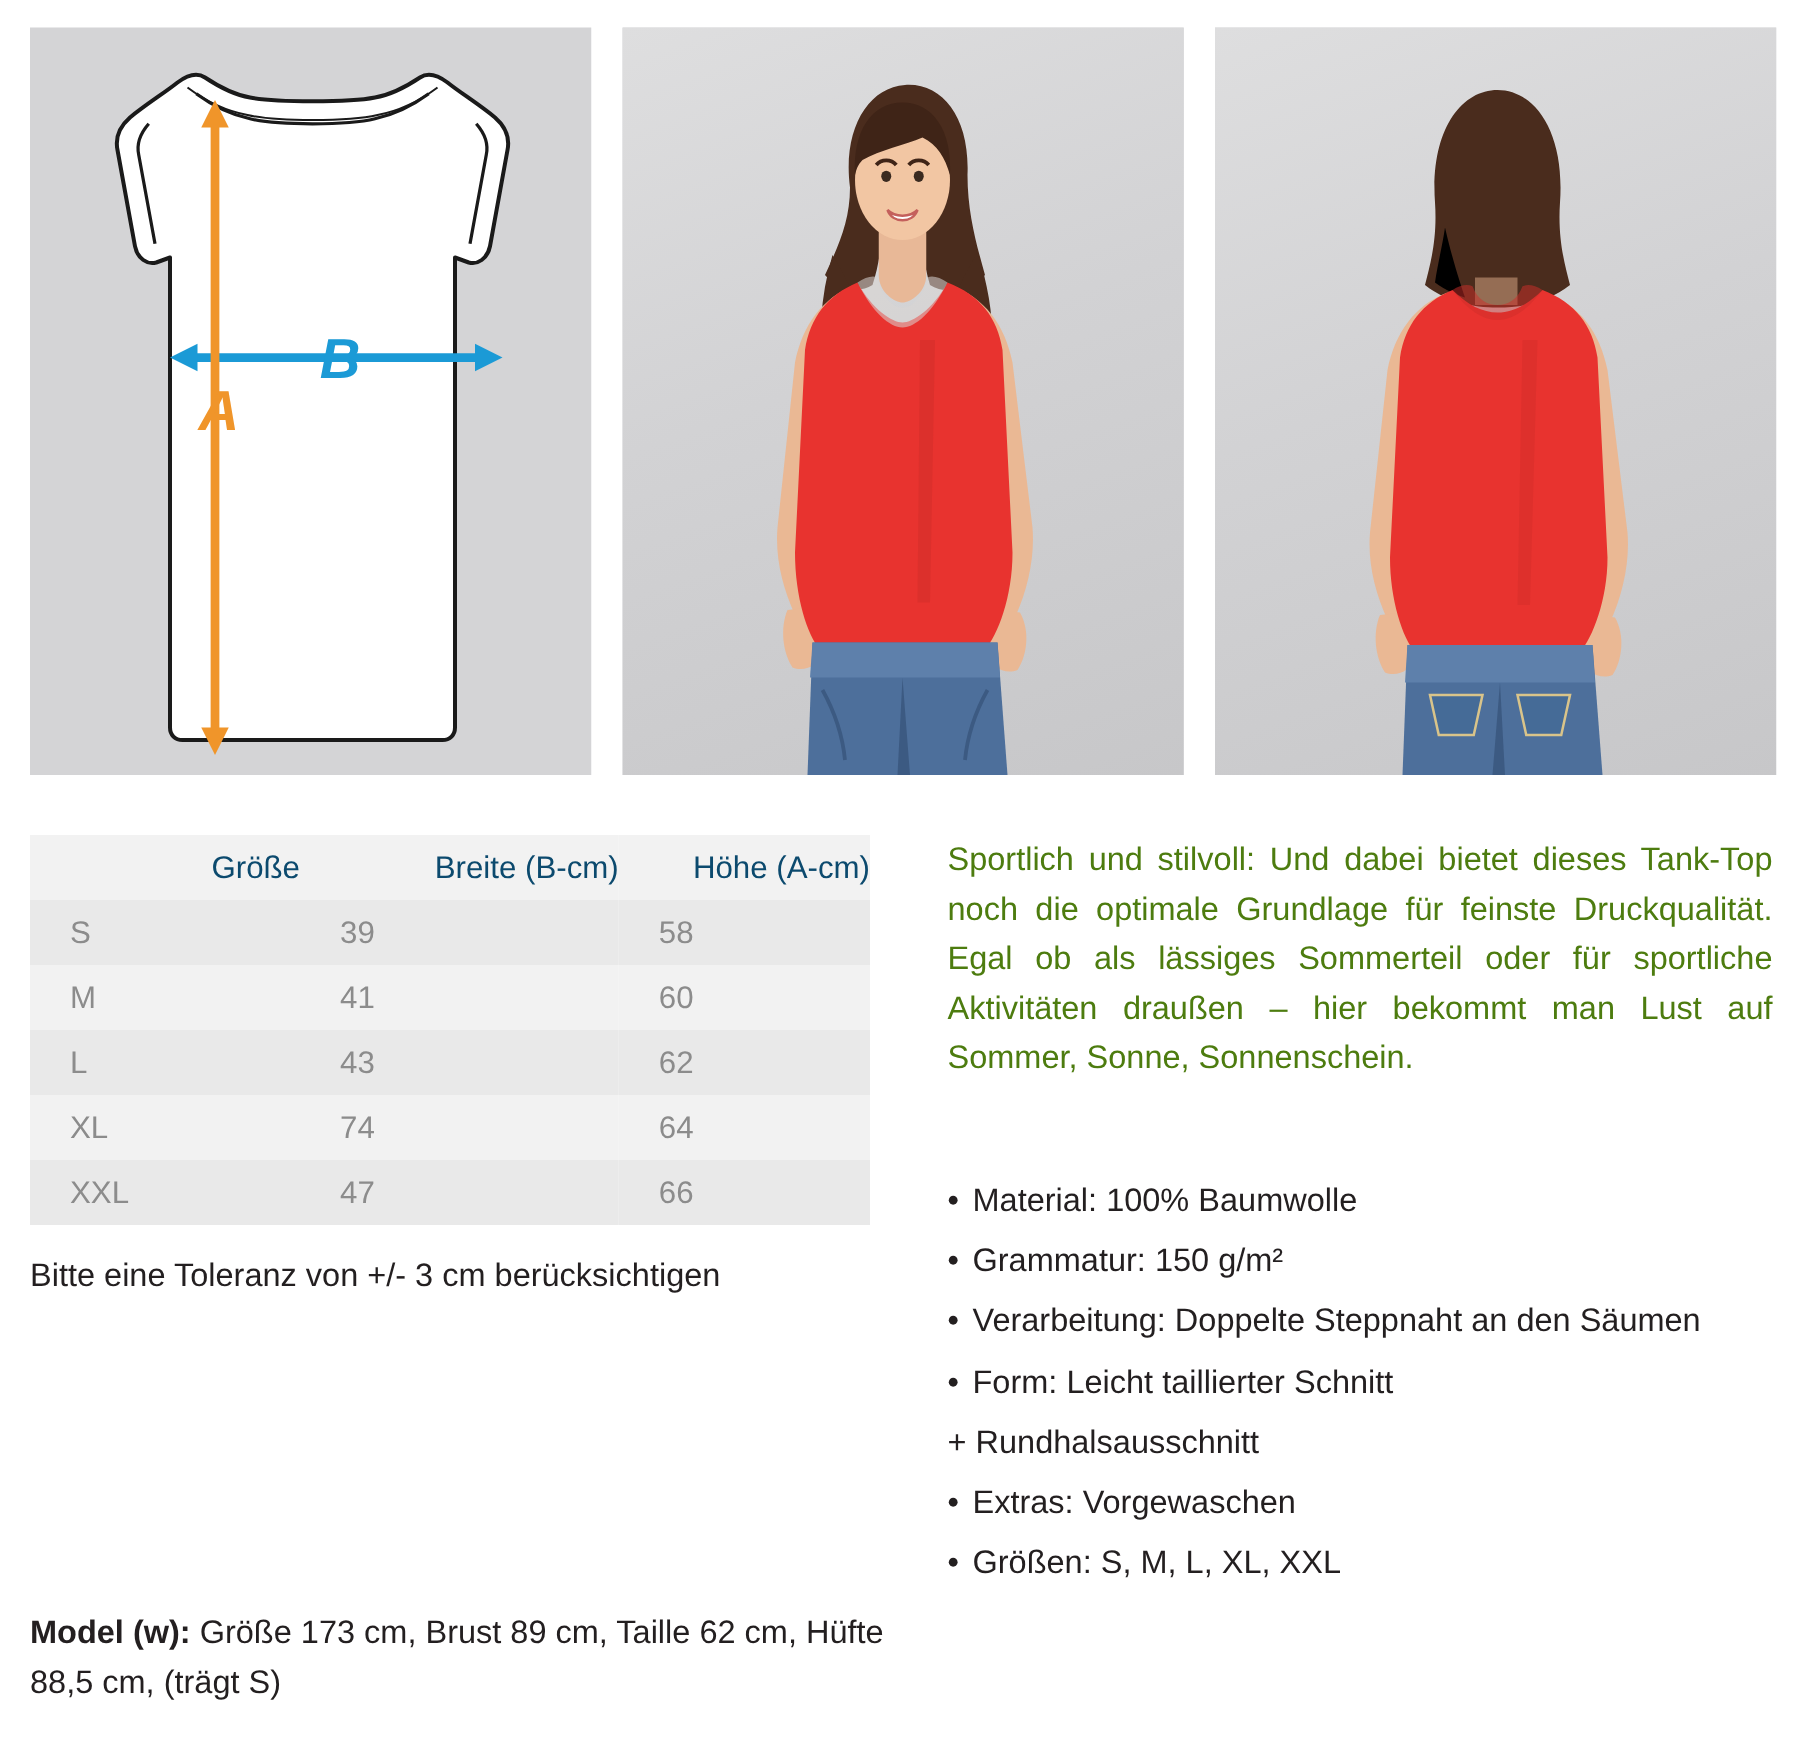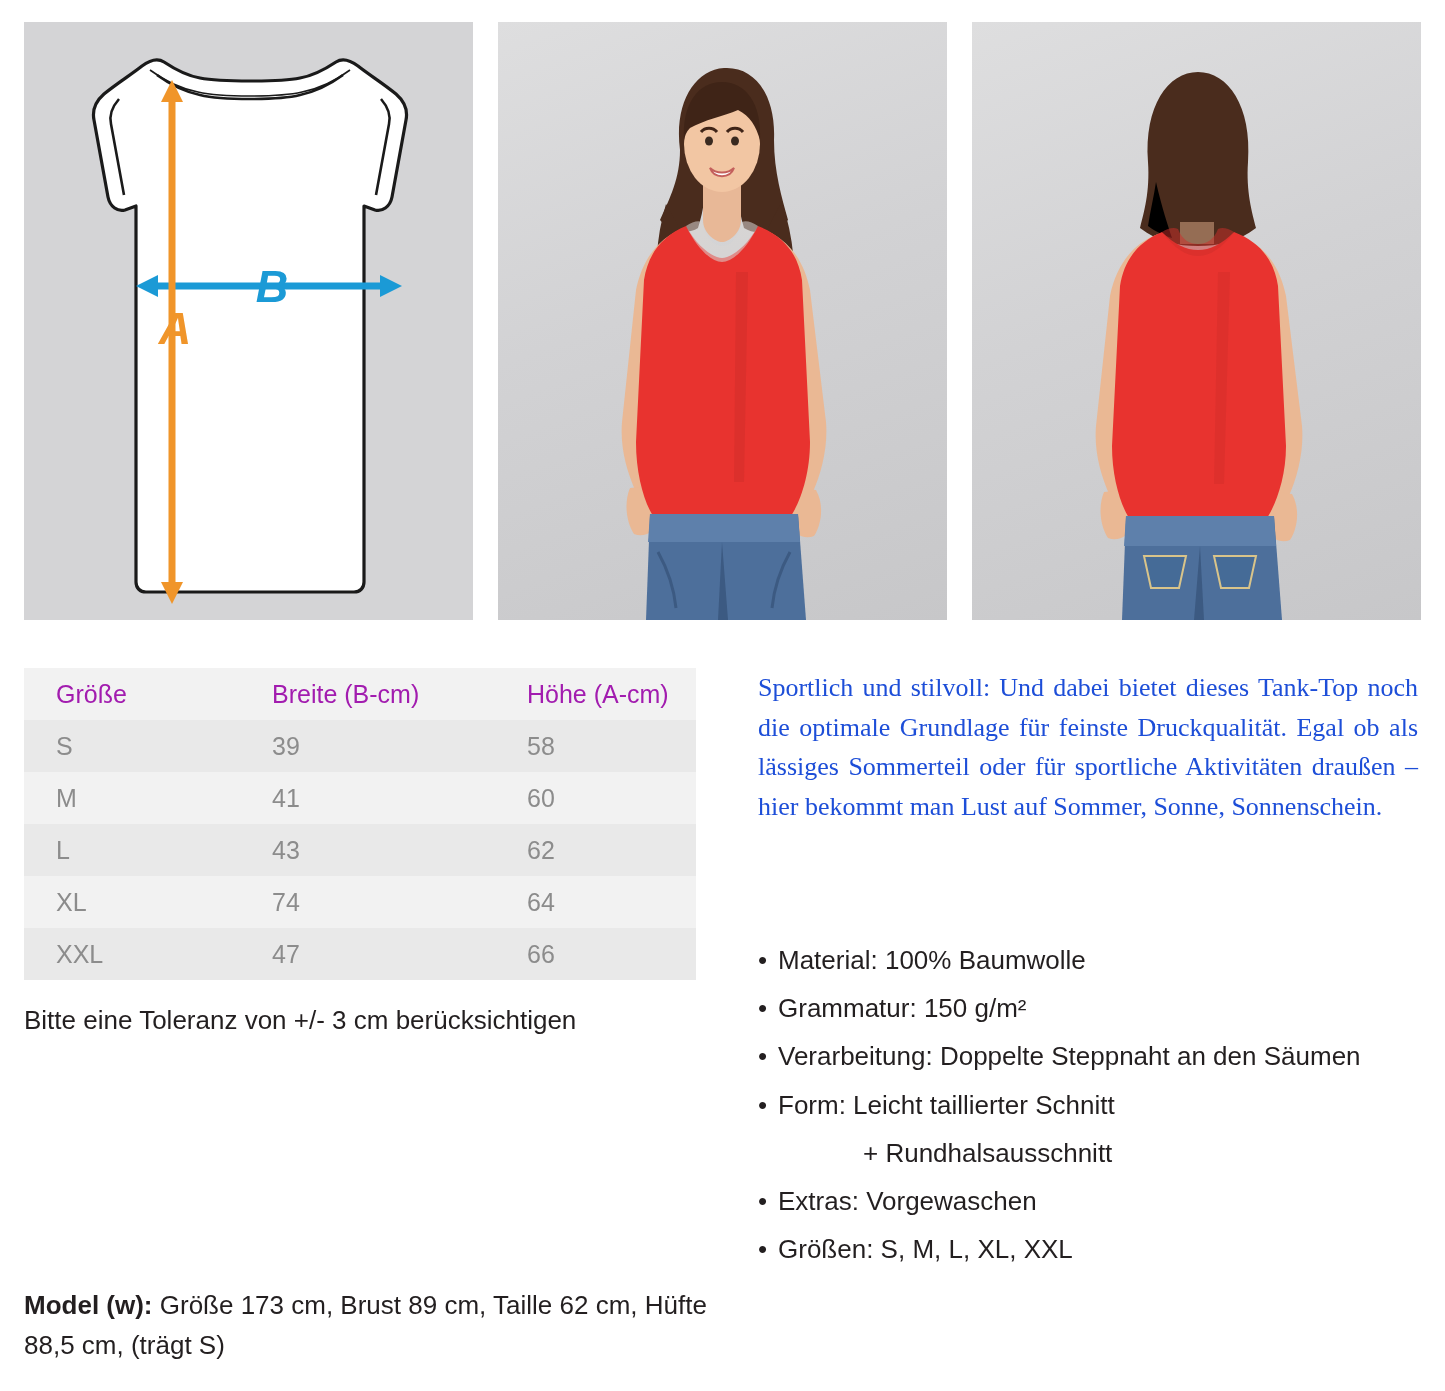--- a/index.html
+++ b/index.html
@@ -58,21 +58,21 @@
     font-size: 25px;
     color: #8c8c8c;
   }
   .size-table th, .size-table td {
     text-align: left;
     font-weight: normal;
     padding: 11px 0 11px 32px;
     height: 52px;
     vertical-align: middle;
   }
-  .size-table th { color: #a21caf; }
+  .size-table th { color: #0c4a6e; text-align: right; }
   .size-table col.c1 { width: 216px; }
   .size-table col.c2 { width: 255px; }
   .size-table col.c3 { width: 201px; }
   .row-a { background: #e9e9e9; }
   .row-b { background: #f2f2f2; }
 
   .tolerance {
     position: absolute;
     left: 24px;
     top: 1005px;
@@ -93,24 +93,23 @@
   .model-note b { font-weight: bold; }
 
   
   .desc {
     position: absolute;
     left: 758px;
     top: 668px;
     width: 660px;
     font-size: 26px;
     line-height: 1.52;
-    color: #1d4ed8;
+    color: #4d7c0f;
     text-align: justify;
     text-justify: inter-word;
-    font-family: Liberation Serif, serif;
   }
 
   .features {
     position: absolute;
     left: 758px;
     top: 945px;
     width: 680px;
     font-size: 26px;
     line-height: 1.0;
     color: #231f20;
@@ -122,21 +121,20 @@
   }
   .bullet {
     width: 20px;
     flex: 0 0 20px;
     color: #231f20;
     font-size: 26px;
     line-height: 1.2;
   }
   .feat-text { flex: 1; line-height: 1.2; }
   .sub-line {
-    margin-left: 105px;
     margin-bottom: 17px;
     line-height: 1.2;
   }
 </style>
 </head>
 <body>
 
 <div class="page">
 
   <div class="img-row">

